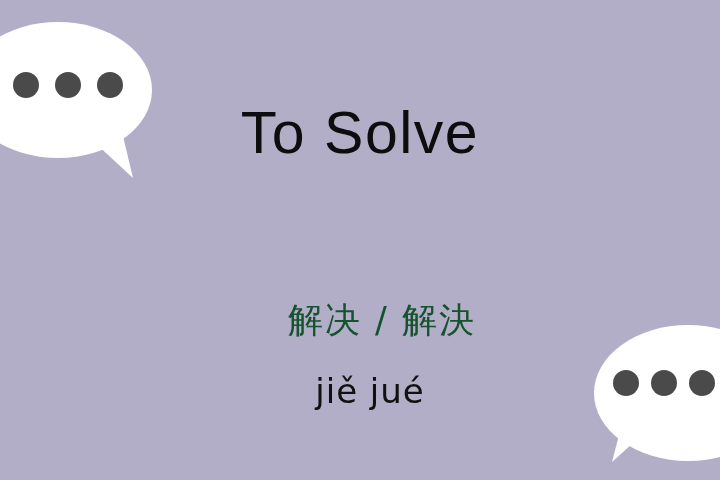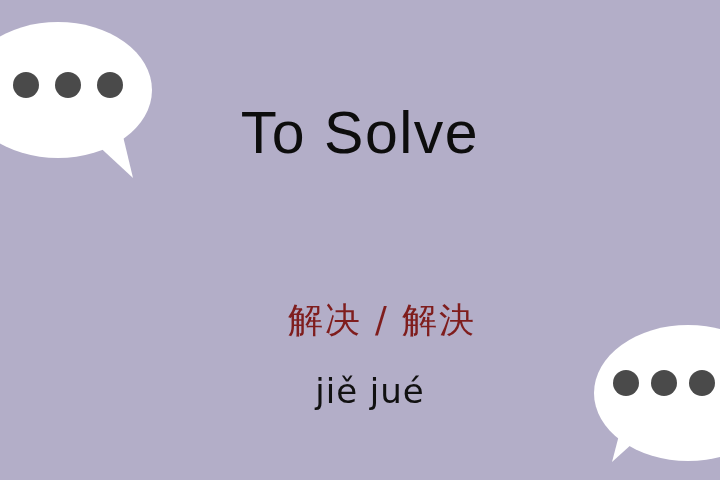--- a/index.html
+++ b/index.html
@@ -46,21 +46,21 @@
   .hanzi {
     position: absolute;
     top: 303px;
     left: 0;
     right: 0;
     text-align: center;
     font-family: "DejaVu Sans", sans-serif;
     font-size: 35px;
     font-weight: 400;
     letter-spacing: 2px;
-    color: #7f1d1d;
+    color: #14532d;
     line-height: 1;
     white-space: nowrap;
     margin-left: 44px;
   }
   .pinyin {
     position: absolute;
     top: 374px;
     left: 0;
     right: 0;
     text-align: center;

